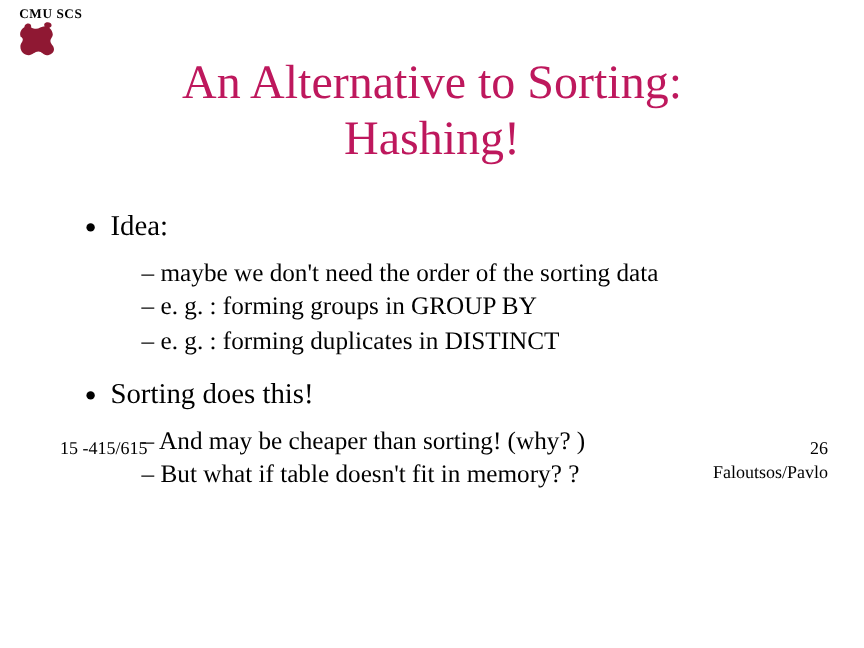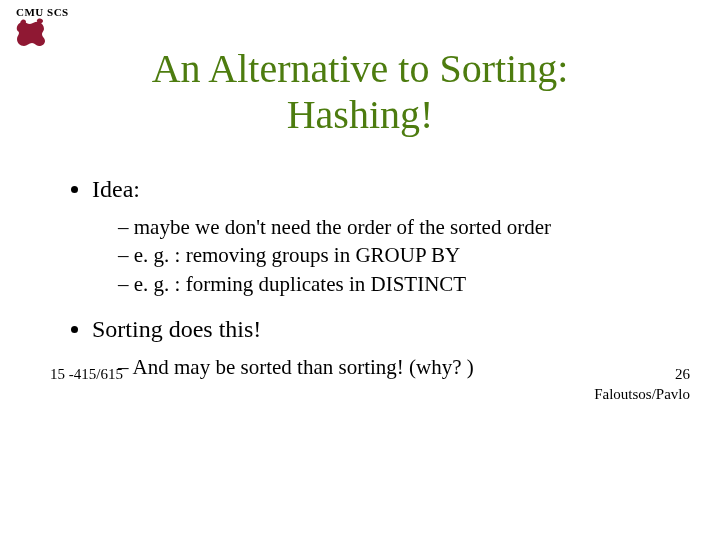--- a/index.html
+++ b/index.html
@@ -36,21 +36,21 @@
     position: absolute;
     top: 18px;
     left: 14px;
   }
   .title {
     position: absolute;
     top: 46px;
     left: 0;
     right: 0;
     text-align: center;
-    color: #4d7c0f;
+    color: #be185d;
     font-size: 40px;
     line-height: 1.15;
     font-weight: 400;
   }
   .body {
     position: absolute;
     top: 160px;
     left: 50px;
     right: 40px;
     font-size: 22px;
@@ -121,29 +121,30 @@
   <div class="title">
     <span>An Alternative to Sorting:</span><br>
     <span>Hashing!</span>
   </div>
 
   <div class="body">
     <ul class="level1">
       <li>
         <span>Idea:</span>
         <ul class="level2">
-          <li><span>maybe we don't need the </span><span class="ital">order</span><span> of the sorted order</span></li>
-          <li>e. g. : removing groups in GROUP BY</li>
+          <li><span>maybe we don't need the </span><span class="ital">order</span><span> of the sorting data</span></li>
+          <li>e. g. : forming groups in GROUP BY</li>
           <li>e. g. : forming duplicates in DISTINCT</li>
         </ul>
       </li>
       <li>
         <span>Sorting does this!</span>
         <ul class="level2">
-          <li>And may be sorted than sorting!  (why? )</li>
+          <li>And may be cheaper than sorting!  (why? )</li>
+          <li>But what if table doesn't fit in memory? ?</li>
         </ul>
       </li>
     </ul>
   </div>
 
   <div class="footer">
     <span class="left">15 -415/615</span>
     <span class="center">Faloutsos/Pavlo</span>
     <span class="right">26</span>
   </div>

